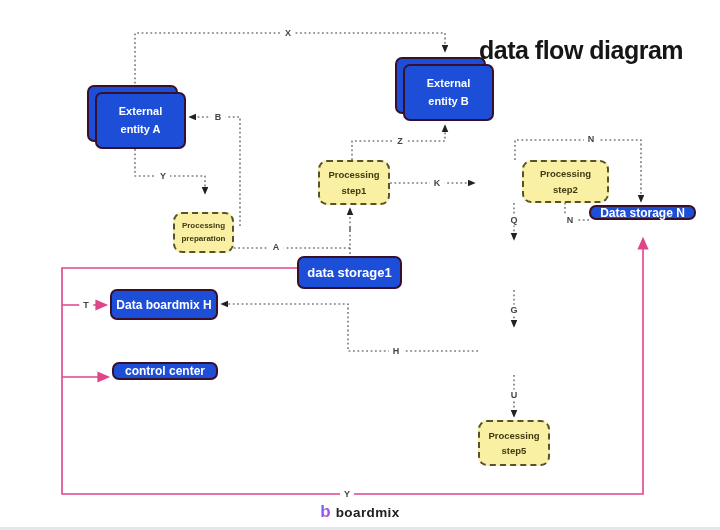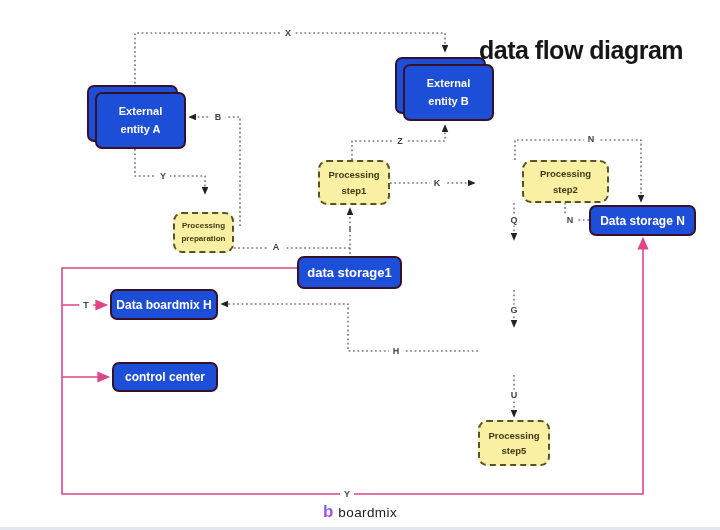--- a/index.html
+++ b/index.html
@@ -37,21 +37,21 @@
   }
   #logo{
     position:absolute;left:50%;top:502px;transform:translateX(-50%);
     display:flex;align-items:center;gap:5px;z-index:5;
   }
   #logo .mark{
     font-size:17px;font-weight:bold;
     background:linear-gradient(135deg,#3f7df5 0%,#9d4bf0 55%,#ec4f9d 100%);
     -webkit-background-clip:text;background-clip:text;color:transparent;
   }
-  #logo .brand{font-size:13.5px;font-weight:normal;color:#202020;letter-spacing:0.4px;}
+  #logo .brand{font-size:13.5px;font-weight:bold;color:#202020;letter-spacing:0.4px;}
   #bottom-strip{
     position:absolute;left:0;bottom:0;width:720px;height:3px;background:#e3e8ef;z-index:6;
   }
 </style>
 </head>
 <body>
 
 <div id="canvas">
 
   <svg id="wires" viewBox="0 0 720 530" xmlns="http://www.w3.org/2000/svg">
@@ -111,24 +111,24 @@
   <div class="node yellow" style="left:478px;top:420px;width:72px;height:46px;">
     <span>Processing step5</span>
   </div>
 
   <div class="node pink store" style="left:297px;top:256px;width:105px;height:33px;font-size:13px;">
     <span>data storage1</span>
   </div>
   <div class="node pink store" style="left:110px;top:289px;width:108px;height:31px;">
     <span>Data boardmix H</span>
   </div>
-  <div class="node pink store" style="left:589px;top:205px;width:107px;height:31px;">
+  <div class="node pink store" style="left:589px;top:205px;width:107px;height:15px;">
     <span>Data storage N</span>
   </div>
-  <div class="node pink store" style="left:112px;top:362px;width:106px;height:30px;">
+  <div class="node pink store" style="left:112px;top:362px;width:106px;height:18px;">
     <span>control center</span>
   </div>
 
   <span class="edge-label" style="left:288px;top:33px;">X</span>
   <span class="edge-label" style="left:218px;top:117px;">B</span>
   <span class="edge-label" style="left:163px;top:176px;">Y</span>
   <span class="edge-label" style="left:276px;top:247px;">A</span>
   <span class="edge-label" style="left:350px;top:229px;">I</span>
   <span class="edge-label" style="left:400px;top:141px;">Z</span>
   <span class="edge-label" style="left:437px;top:183px;">K</span>

